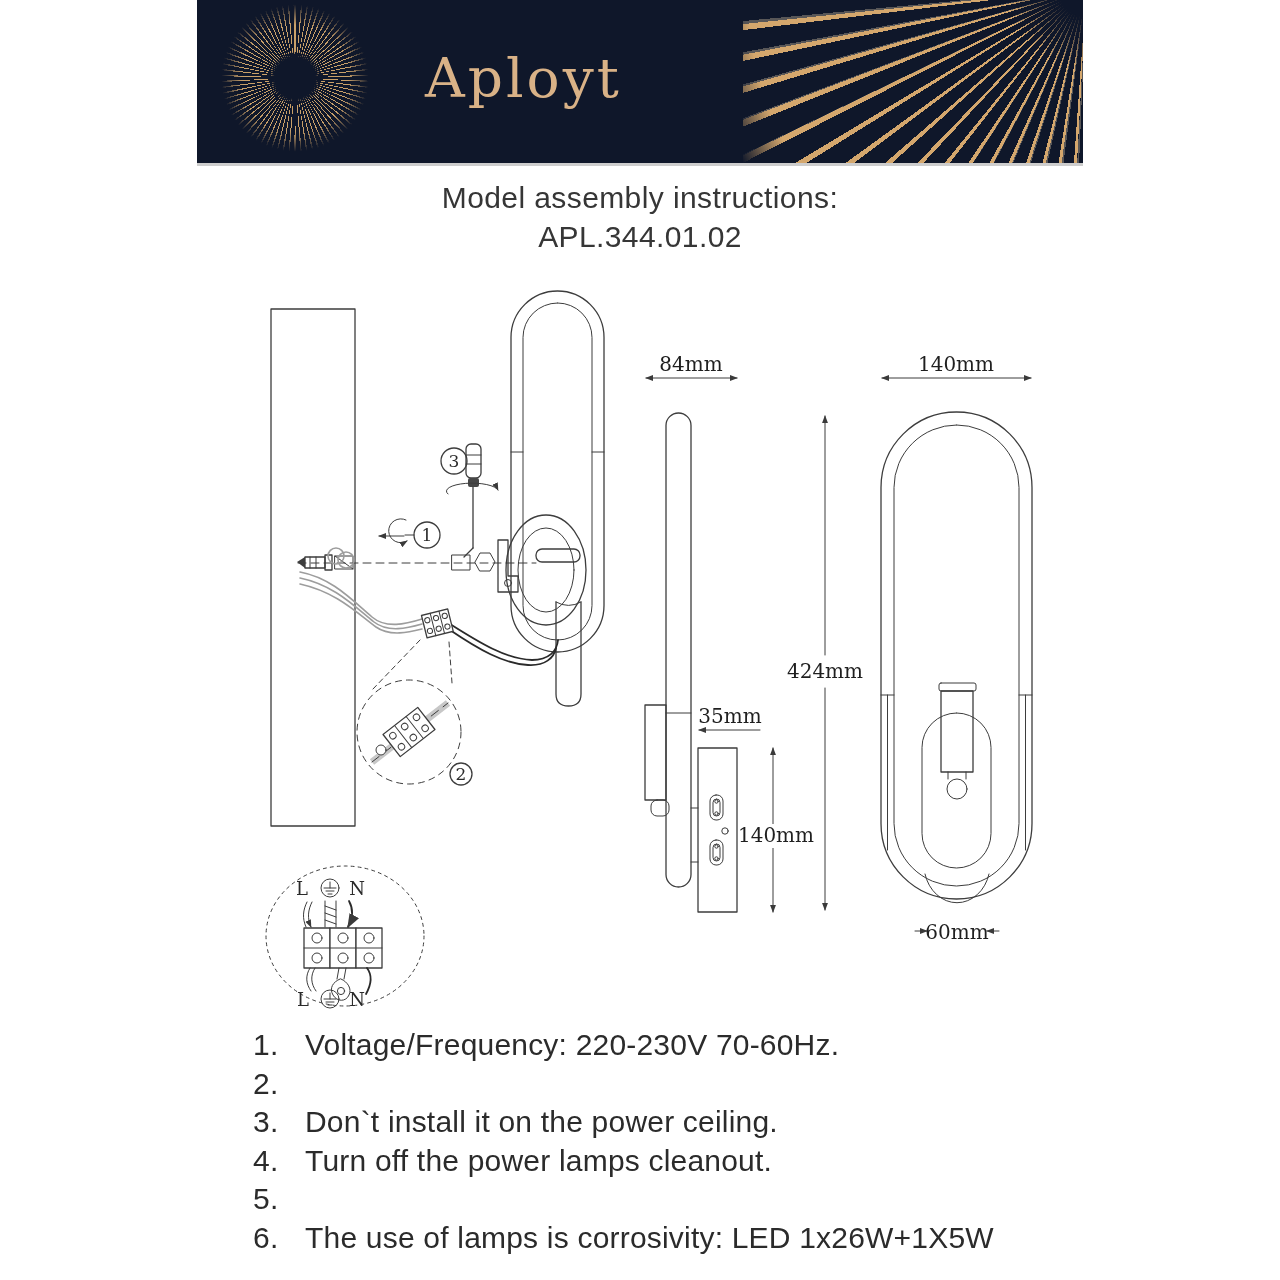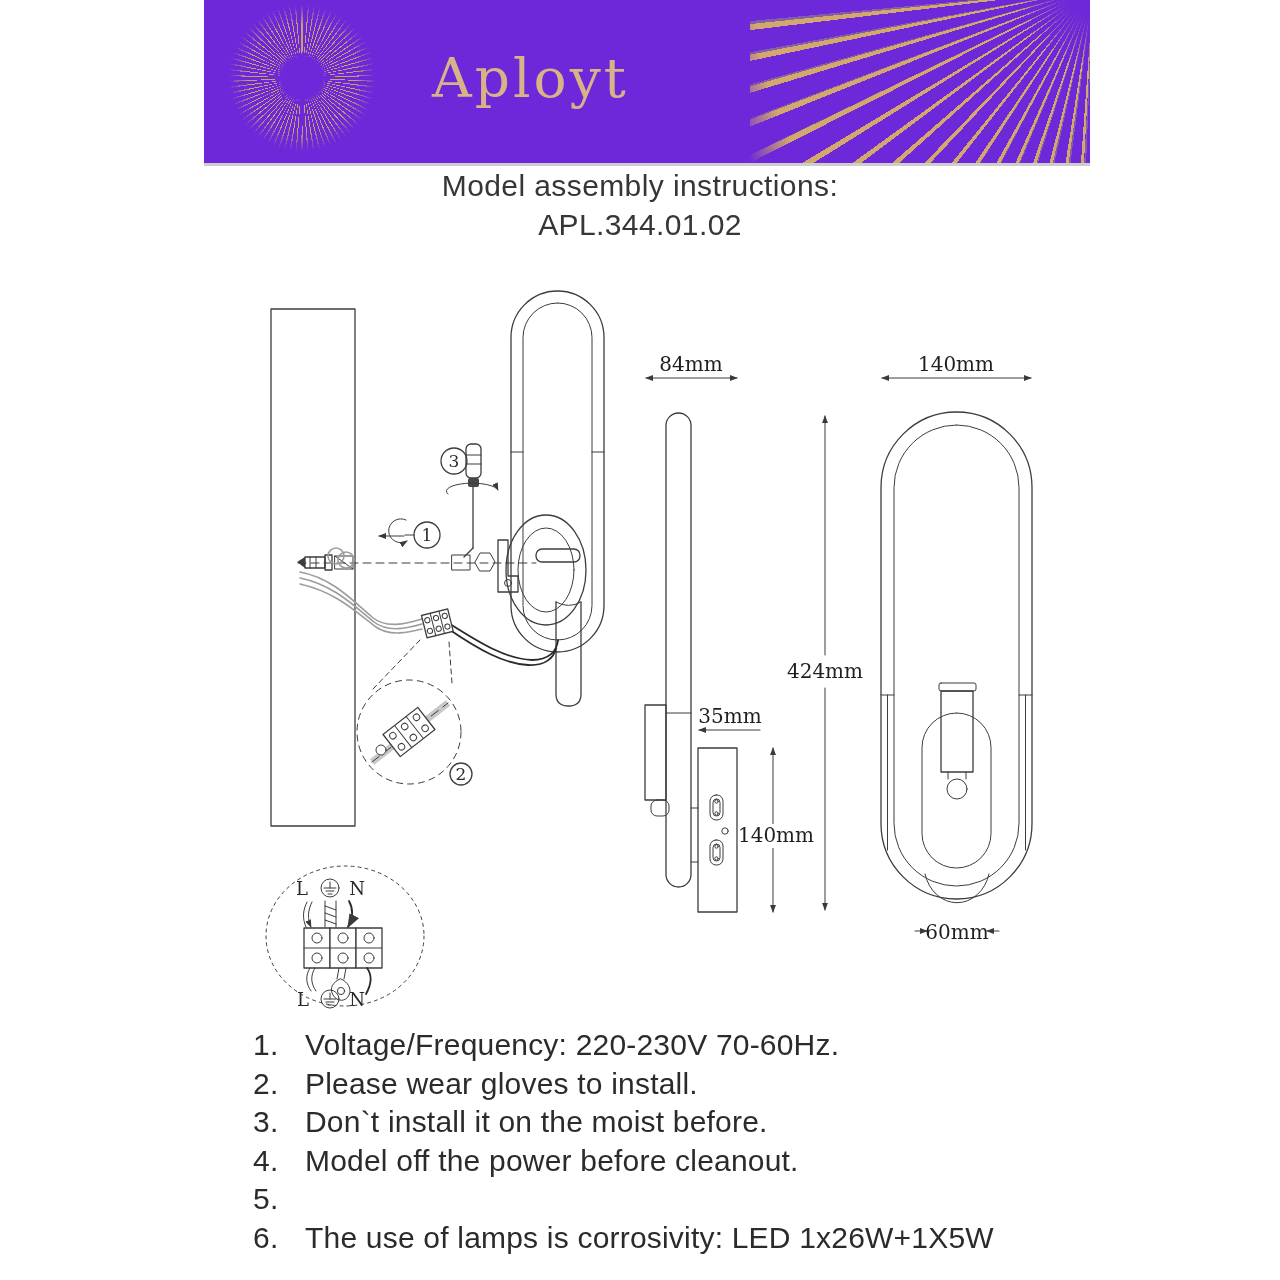--- a/index.html
+++ b/index.html
@@ -3,21 +3,21 @@
 <meta charset="utf-8">
 <style>
   html,body{margin:0;padding:0;}
   body{
     width:1280px;height:1280px;background:#ffffff;position:relative;
     font-family:"Liberation Sans",sans-serif;overflow:hidden;
   }
   
   .banner{
     position:absolute;left:197px;top:0;width:886px;height:163px;
-    background:#6d28d9;border-bottom:3px solid #cdcdcd;overflow:hidden;margin-left:7px;
+    background:#0f172a;border-bottom:3px solid #cdcdcd;overflow:hidden;
   }
   .starburst{
     position:absolute;left:22px;top:2px;width:152px;height:152px;border-radius:50%;
     background:repeating-conic-gradient(#c9a069 0deg 1.1deg, rgba(0,0,0,0) 1.1deg 4.6deg);
     -webkit-mask:radial-gradient(closest-side, rgba(0,0,0,0) 0 27%, #000 35% 70%, rgba(0,0,0,0) 97%);
     mask:radial-gradient(closest-side, rgba(0,0,0,0) 0 27%, #000 35% 70%, rgba(0,0,0,0) 97%);
   }
   .wordmark{
     position:absolute;left:228px;top:38px;
     font-family:"DejaVu Serif",serif;font-weight:400;
@@ -26,21 +26,21 @@
   .corner-rays{
     position:absolute;top:0;right:0;width:340px;height:163px;
     background:
       repeating-conic-gradient(from 181deg at 101% -7%, rgba(0,0,0,0) 0deg 2.1deg, #d4a76d 2.1deg 3.1deg, rgba(0,0,0,0) 3.1deg 5deg),
       repeating-conic-gradient(from 179deg at 101% -7%, rgba(0,0,0,0) 0deg 3.4deg, rgba(150,140,125,.55) 3.4deg 4deg, rgba(0,0,0,0) 4deg 5.1deg);
     -webkit-mask:radial-gradient(circle at 101% -7%, rgba(0,0,0,0) 0 28px, #000 80px 88%, rgba(0,0,0,0) 100%);
     mask:radial-gradient(circle at 101% -7%, rgba(0,0,0,0) 0 28px, #000 80px 88%, rgba(0,0,0,0) 100%);
   }
   
   .title-block{
-    position:absolute;left:0;top:166px;width:1280px;text-align:center;
+    position:absolute;left:0;top:178px;width:1280px;text-align:center;
     font-size:30px;line-height:39px;color:#363636;letter-spacing:.4px;
   }
   
   .drawing{position:absolute;left:240px;top:280px;width:840px;height:740px;}
   .ln{fill:none;stroke:#3d3d3d;stroke-width:1.3;stroke-linecap:round;stroke-linejoin:round;}
   .thin{stroke-width:1;}
   .gray{stroke:#9d9d9d;stroke-width:1.6;}
   .blk{stroke:#2a2a2a;stroke-width:1.8;}
   .dim{font:20px "DejaVu Serif",serif;fill:#1f1f1f;text-anchor:middle;}
   .step{font:17px "DejaVu Serif",serif;fill:#2b2b2b;text-anchor:middle;}
@@ -284,29 +284,28 @@
     </g>
   </svg>
 
   <div class="instructions">
     <div class="inst-row">
       <span class="inst-num">1.</span>
       <span class="inst-text">Voltage/Frequency: 220-230V 70-60Hz.</span>
     </div>
     <div class="inst-row">
       <span class="inst-num">2.</span>
-      <span class="inst-text">Please wear gloves to install.</span>
     </div>
     <div class="inst-row">
       <span class="inst-num">3.</span>
-      <span class="inst-text">Don`t install it on the moist before.</span>
+      <span class="inst-text">Don`t install it on the power ceiling.</span>
     </div>
     <div class="inst-row">
       <span class="inst-num">4.</span>
-      <span class="inst-text">Model off the power before cleanout.</span>
+      <span class="inst-text">Turn off the power lamps cleanout.</span>
     </div>
     <div class="inst-row">
       <span class="inst-num">5.</span>
     </div>
     <div class="inst-row">
       <span class="inst-num">6.</span>
       <span class="inst-text">The use of lamps is corrosivity: LED 1x26W+1X5W</span>
     </div>
   </div>
 

